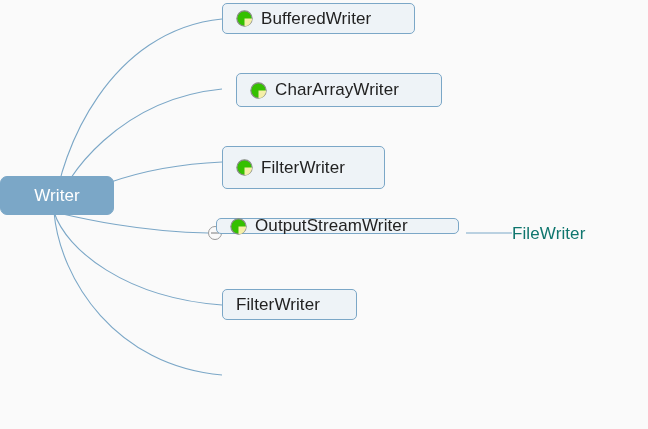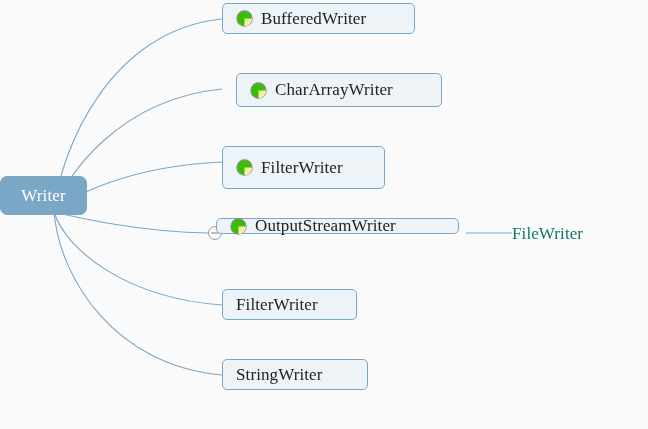--- a/index.html
+++ b/index.html
@@ -28,21 +28,20 @@
     width: 648px;
     height: 429px;
     pointer-events: none;
   }
   .node {
     position: absolute;
     box-sizing: border-box;
     display: flex;
     align-items: center;
     border-radius: 5px;
-    font-family: Liberation Serif, serif;
   }
   .node-child {
     background: #eef3f7;
     border: 1px solid #7ba7c7;
     padding-left: 13px;
     padding-right: 13px;
   }
   .node-root {
     background: #7ba7c7;
     border: 1px solid #7ba7c7;
@@ -105,21 +104,21 @@
       <path d="M 54 212 C 60 150 110 30 222 19"></path>
       <path d="M 54 212 C 64 176 120 99 222 89"></path>
       <path d="M 54 212 C 70 196 130 166 222 162"></path>
       <path d="M 54 212 C 80 218 140 232 208 233"></path>
       <path d="M 54 212 C 66 250 126 298 222 305"></path>
       <path d="M 54 212 C 60 280 116 366 222 375"></path>
       <path d="M 466 233 L 512 233"></path>
     </g>
   </svg>
 
-  <div class="node node-root" style="left:0px; top:176px; width:87px; height:39px;">
+  <div class="node node-root" style="left:0px; top:176px; width:114px; height:39px;">
     <span class="node-label">Writer</span>
   </div>
 
   <div class="node node-child" style="left:222px; top:3px; width:193px; height:31px;">
     <svg class="class-icon" viewBox="0 0 16 16" xmlns="http://www.w3.org/2000/svg">
       <circle cx="8" cy="8" r="7.2" fill="#35c000" stroke="#8c8c8c" stroke-width="1.1"></circle>
       <path d="M 8 8 L 15.2 8 A 7.2 7.2 0 0 1 8 15.2 Z" fill="#f5efa8" stroke="none"></path>
     </svg>
     <span class="node-label">BufferedWriter</span>
   </div>
@@ -147,21 +146,18 @@
       <circle cx="8" cy="8" r="7.2" fill="#35c000" stroke="#8c8c8c" stroke-width="1.1"></circle>
       <path d="M 8 8 L 15.2 8 A 7.2 7.2 0 0 1 8 15.2 Z" fill="#f5efa8" stroke="none"></path>
     </svg>
     <span class="node-label">OutputStreamWriter</span>
   </div>
 
   <div class="node node-child" style="left:222px; top:289px; width:135px; height:31px;">
     <span class="node-label">FilterWriter</span>
   </div>
 
-  <div class="node node-child" style="left:222px; top:359px; width:146px; height:31px;">
-    <span class="node-label">StringWriter</span>
-  </div>
 
   <div class="node node-plain" style="left:512px; top:218px; width:96px; height:31px;">
     <span class="node-label">FileWriter</span>
   </div>
 
 </div>
 
 </body></html>

